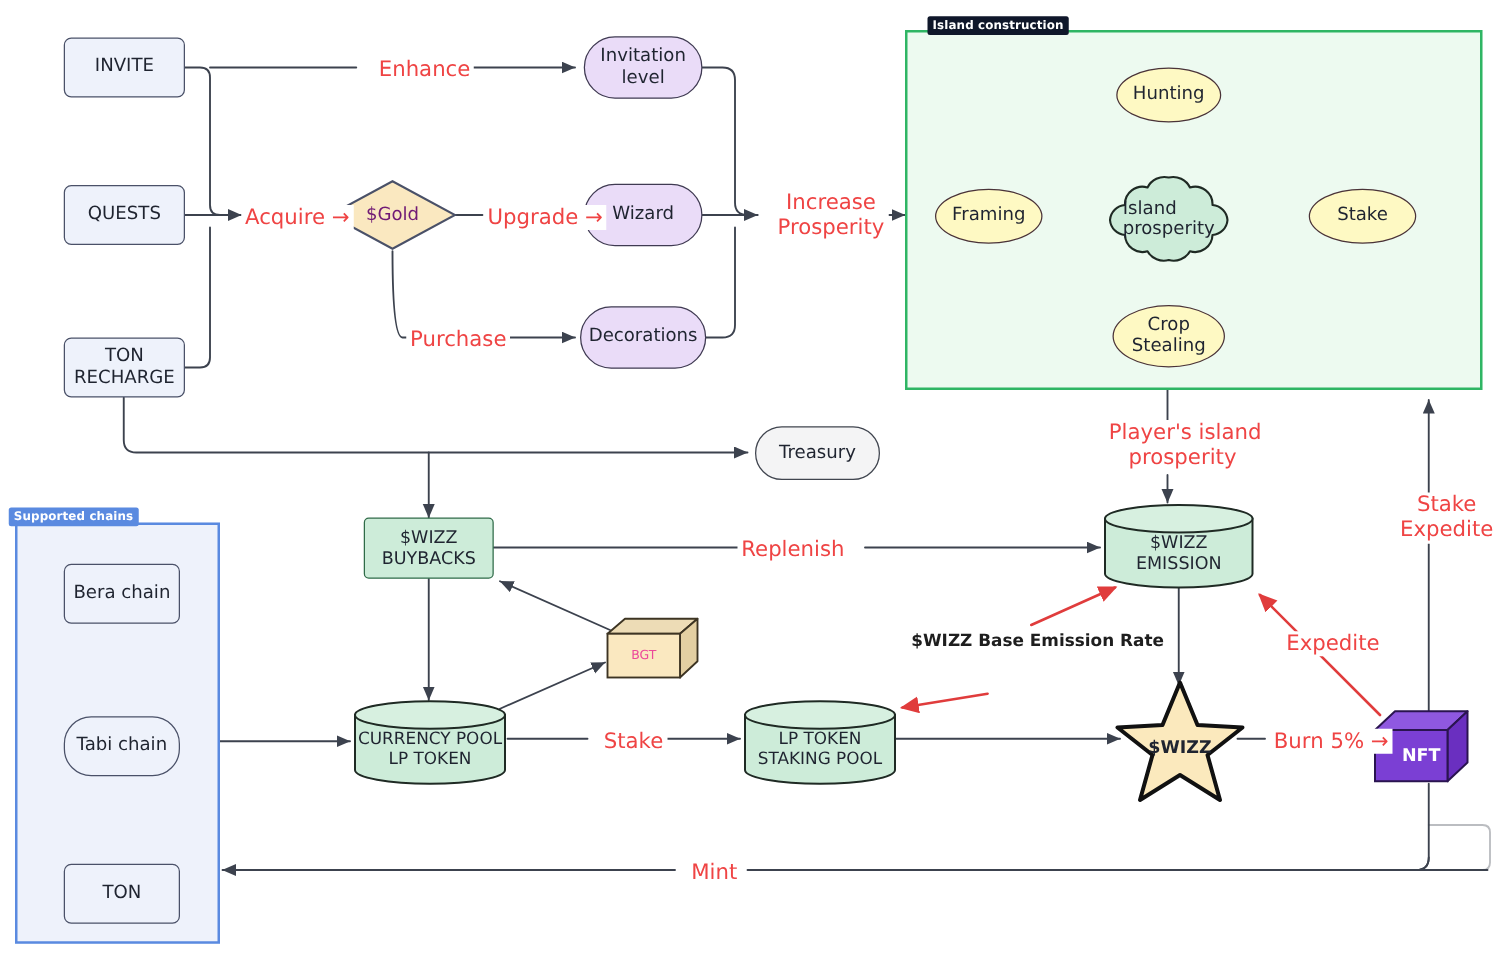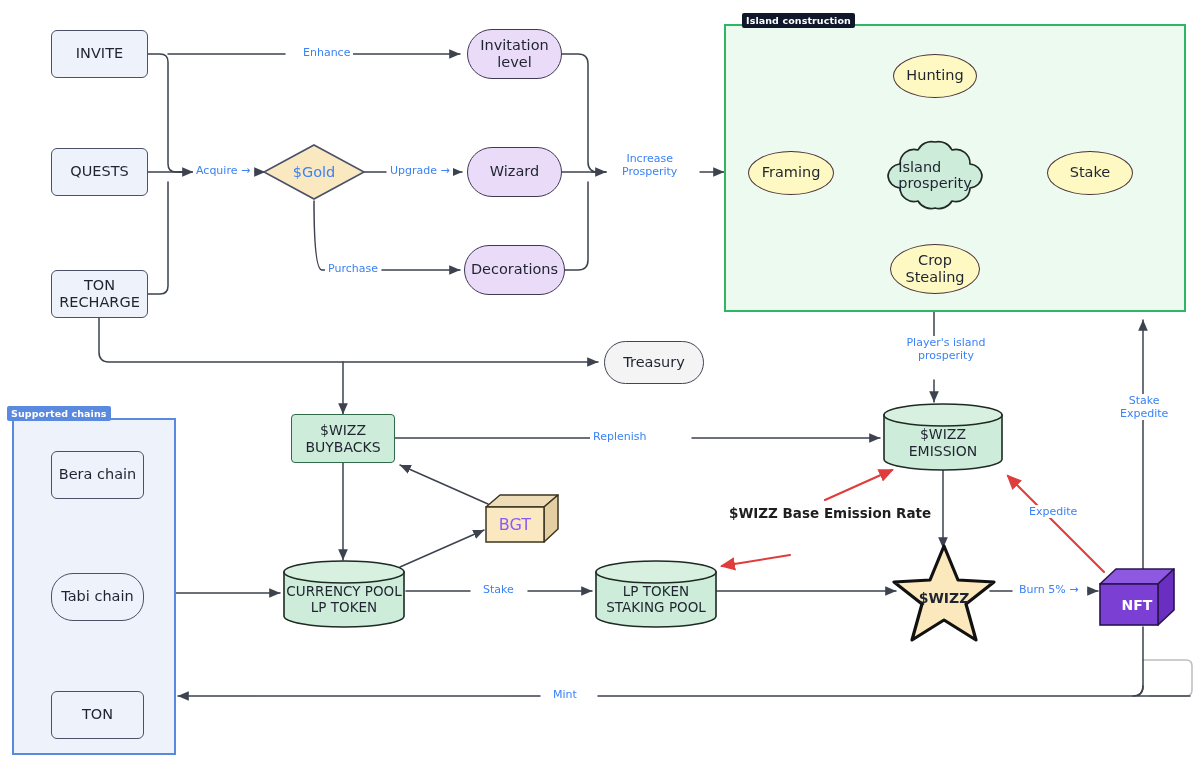--- a/index.html
+++ b/index.html
@@ -18,21 +18,21 @@
   .rect-src{background:#eef2fb;border:1.6px solid #4a5168;border-radius:6px;
             font-size:14.5px;}
 
   
   .stadium{background:#eadcf8;border:1.6px solid #3f3a52;border-radius:999px;
            font-size:14.5px;}
 
   
   .diamond-wrap{position:absolute;}
   .diamond-label{position:absolute;inset:0;display:flex;align-items:center;
-                 justify-content:center;font-size:14.5px;color:#3b82f6;}
+                 justify-content:center;font-size:14.5px;color:#701a75;}
 
   
   .ellipse{background:#fef9c3;border:1.5px solid #4a3338;border-radius:50%;
            font-size:14.5px;}
 
   
   .cloud-wrap{position:absolute;}
   .cloud-label{position:absolute;inset:0;display:flex;align-items:center;
                justify-content:center;font-size:14.5px;color:#1f2430;}
 
@@ -46,36 +46,36 @@
 
   
   .cyl-wrap{position:absolute;}
   .cyl-label{position:absolute;inset:0;display:flex;align-items:center;
              justify-content:center;text-align:center;font-size:14px;color:#1f2430;
              line-height:1.2;}
 
   
   .cube-wrap{position:absolute;}
   .cube-label{position:absolute;inset:0;display:flex;align-items:center;
-              justify-content:center;font-size:16px;color:#8b5cf6;}
+              justify-content:center;font-size:10px;color:#ec4899;}
   .cube-label.light{color:#ffffff;font-weight:bold;font-size:14px;margin-left:16px;}
 
   
   .star-wrap{position:absolute;}
   .star-label{position:absolute;inset:0;display:flex;align-items:center;
               justify-content:center;font-size:14px;font-weight:bold;color:#1f2430;}
 
   
   .group-box{position:absolute;box-sizing:border-box;}
   .group-title{position:absolute;font-size:9.5px;font-weight:bold;color:#ffffff;
                padding:1.5px 4px 2px 4px;border-radius:2px;white-space:nowrap;
                letter-spacing:.1px;}
 
   
-  .elabel{position:absolute;font-size:11px;color:#3b82f6;white-space:pre;
+  .elabel{position:absolute;font-size:17px;color:#ef4444;white-space:pre;
           background:#ffffff;padding:0 3px;line-height:1.2;text-align:center;}
   .elabel.red{color:#1e1e1e;font-weight:bold;font-size:13.5px;}
 </style>
 </head>
 <body>
 
 <div id="stage">
 
   <svg id="wires" viewBox="0 0 1200 773" xmlns="http://www.w3.org/2000/svg">
     <defs>

